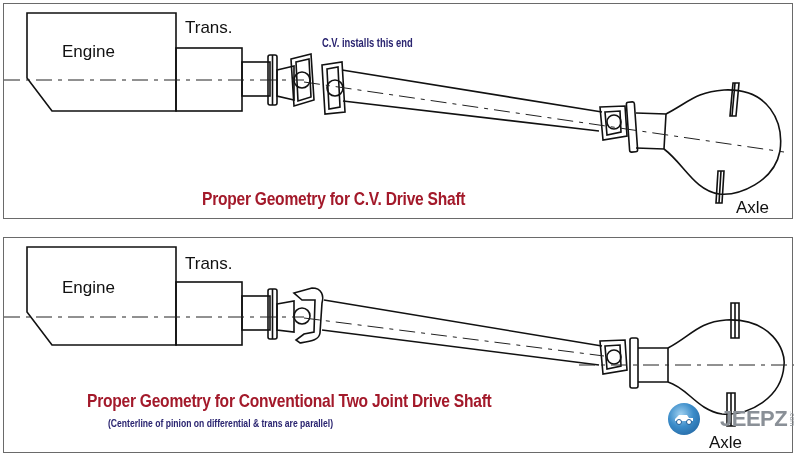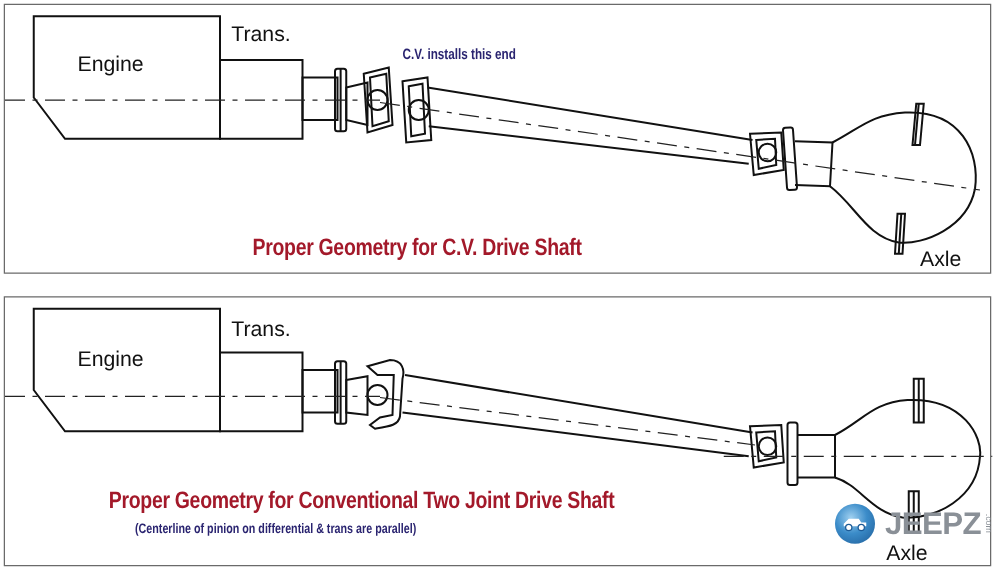--- a/index.html
+++ b/index.html
@@ -6,21 +6,21 @@
   body { width: 800px; height: 457px; position: relative; overflow: hidden; font-family: "Liberation Sans", sans-serif; }
   .panel { position: absolute; left: 3px; width: 790px; border: 1.5px solid #6a6a6a; background: #ffffff; box-sizing: border-box; }
   #panel-top { top: 3px; height: 216px; }
   #panel-bottom { top: 237px; height: 216px; }
   svg.draw { position: absolute; left: 0; top: 0; }
   .lbl { position: absolute; color: #111; font-family: "Liberation Sans", sans-serif; white-space: nowrap; }
   .title-red { position: absolute; color: #a3192a; font-family: "Liberation Sans Narrow", "Liberation Sans", sans-serif; font-weight: bold; font-size: 19px; letter-spacing: -0.3px; transform: scaleX(0.82); transform-origin: left center; white-space: nowrap; }
   .note-blue { position: absolute; color: #2a2470; font-family: "Liberation Sans", sans-serif; font-weight: bold; font-size: 12px; transform: scaleX(0.78); transform-origin: left center; white-space: nowrap; }
   .logo { position: absolute; left: 668px; top: 401px; height: 36px; display: flex; align-items: center; }
   .logo-badge { width: 32px; height: 32px; border-radius: 50%; background: radial-gradient(circle at 40% 35%, #9fd0f0 0%, #3b8cc9 45%, #1d5b96 100%); display: flex; align-items: center; justify-content: center; }
-  .logo-text { font-family: "Liberation Sans", sans-serif; font-size: 25px; font-weight: bold; color: #8a9097; margin-left: 8px; letter-spacing: -0.5px; }
+  .logo-text { font-family: "Liberation Sans", sans-serif; font-size: 22px; font-weight: bold; color: #8a9097; margin-left: 20px; letter-spacing: -0.5px; }
   .logo-com { font-size: 7px; color: #8a9097; writing-mode: vertical-rl; margin-left: 2px; }
 </style>
 </head>
 <body>
 
 <div class="panel" id="panel-top">
   <svg class="draw" width="790" height="216" viewBox="0 0 790 216">
     <g fill="none" stroke="#111" stroke-width="1.6">
 
       <path d="M23 9 L172 9 L172 107 L48 107 L23 74 Z"></path>

